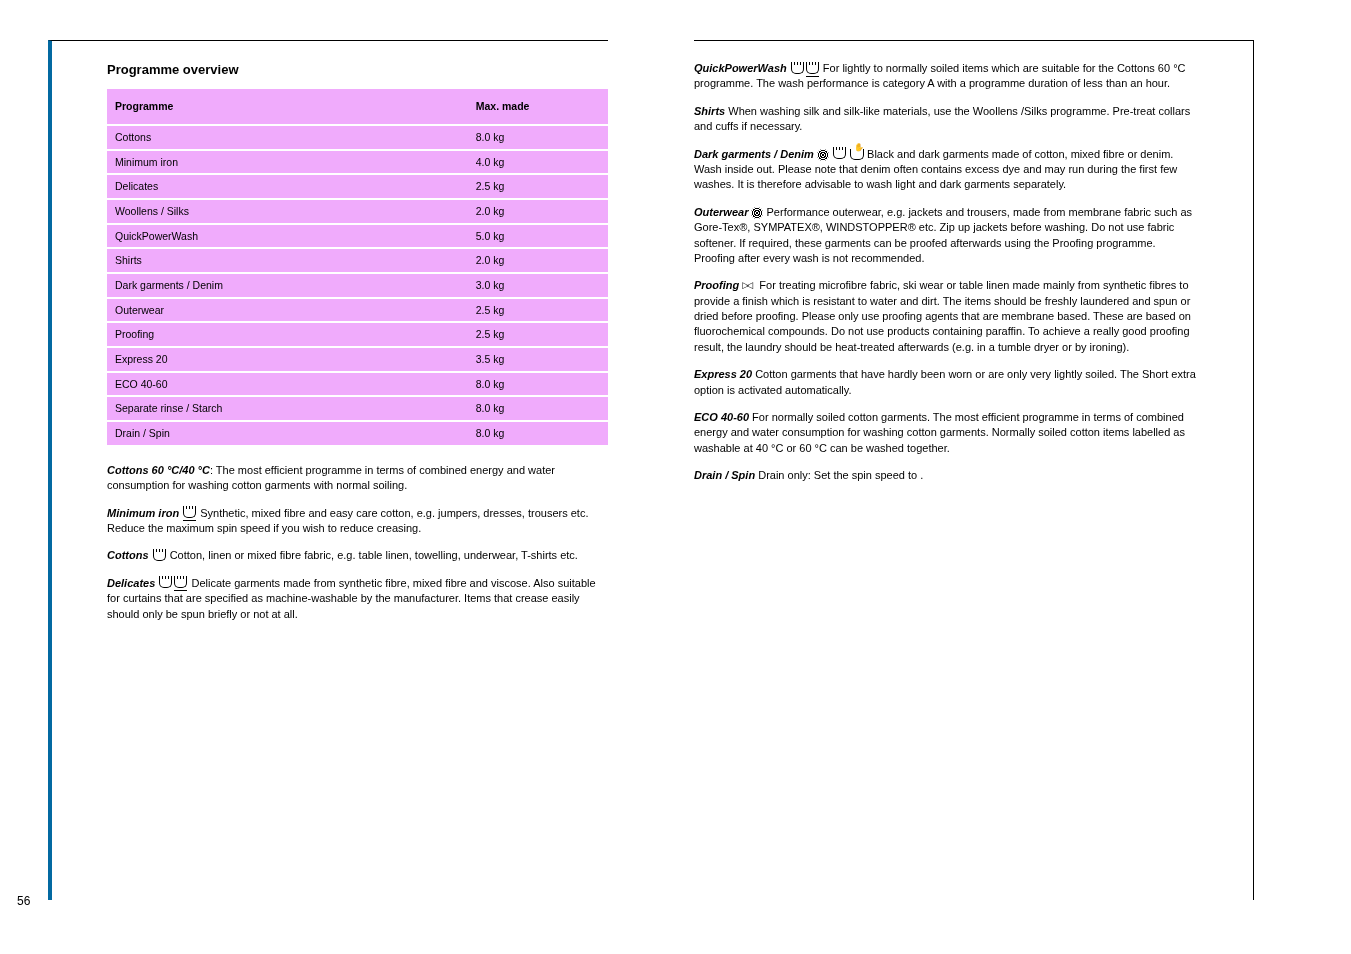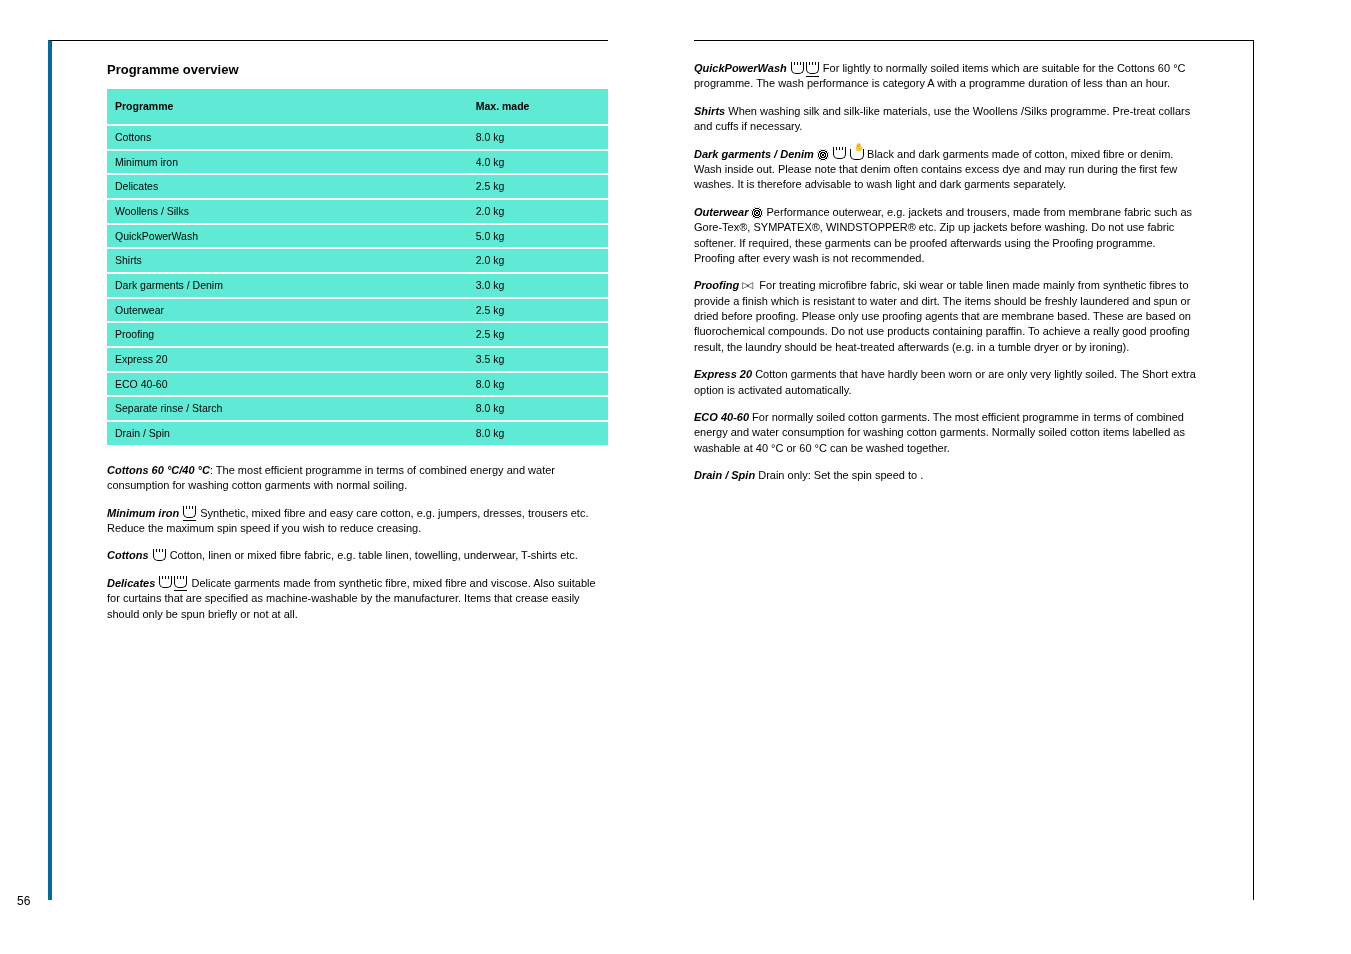--- a/index.html
+++ b/index.html
@@ -38,21 +38,21 @@
     font-weight: bold;
     margin-bottom: 8px;
   }
   table {
     width: 100%;
     border-collapse: separate;
     border-spacing: 0 2px;
     margin-bottom: 16px;
   }
   th, td {
-    background: #5eead4;
+    background: #f0abfc;
     padding: 4px 8px;
     text-align: left;
     font-size: 10.5px;
   }
   th {
     font-weight: bold;
     padding: 10px 8px;
   }
   td.col1 { width: 72%; }
   td.col2 { width: 28%; }

